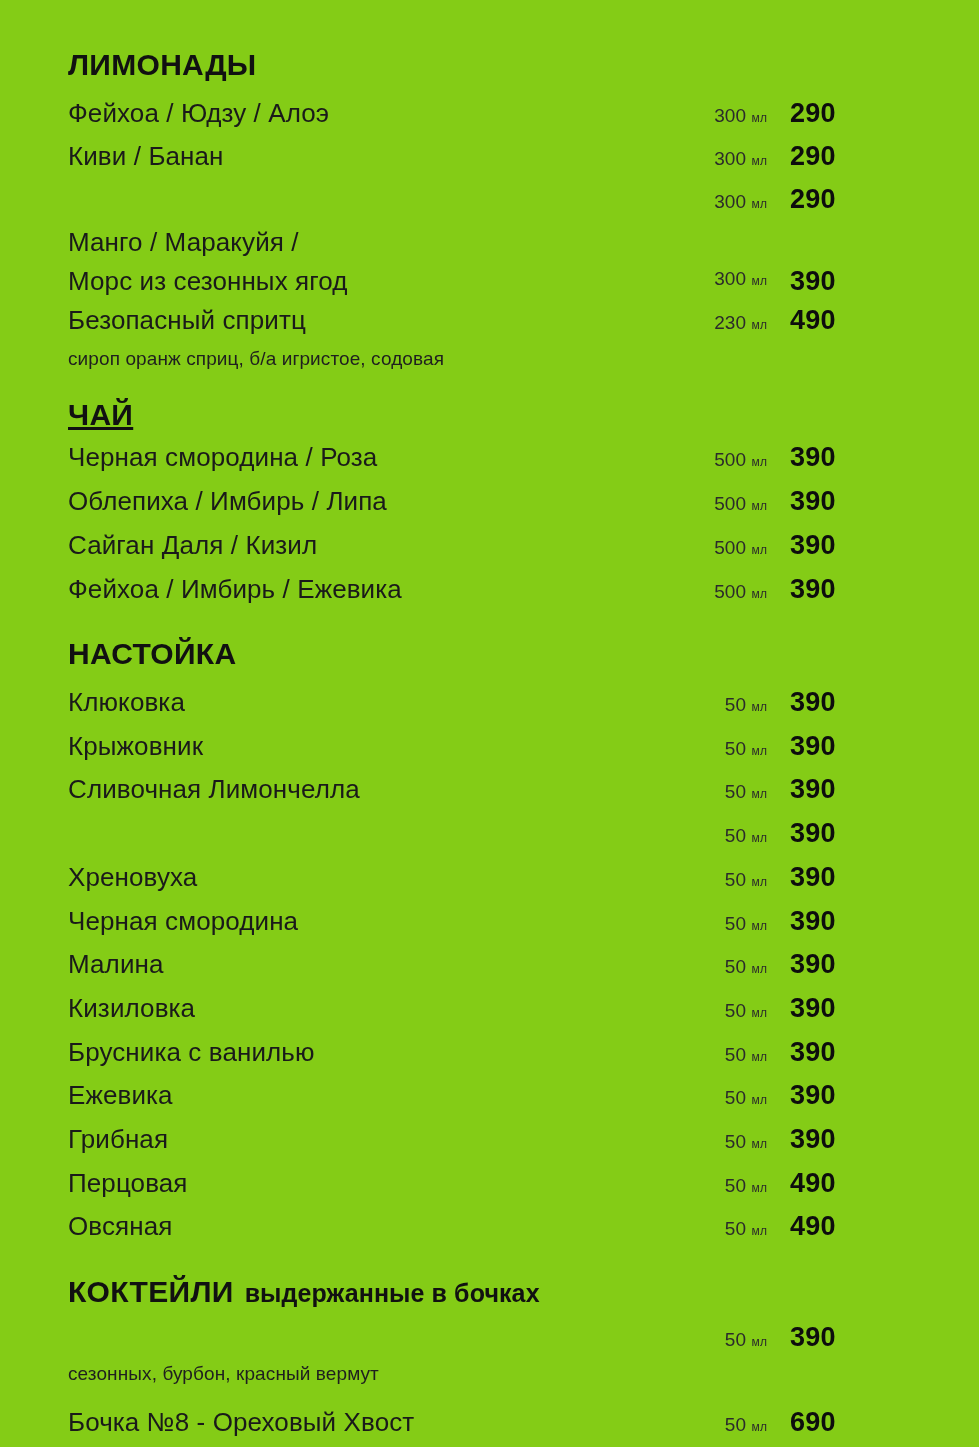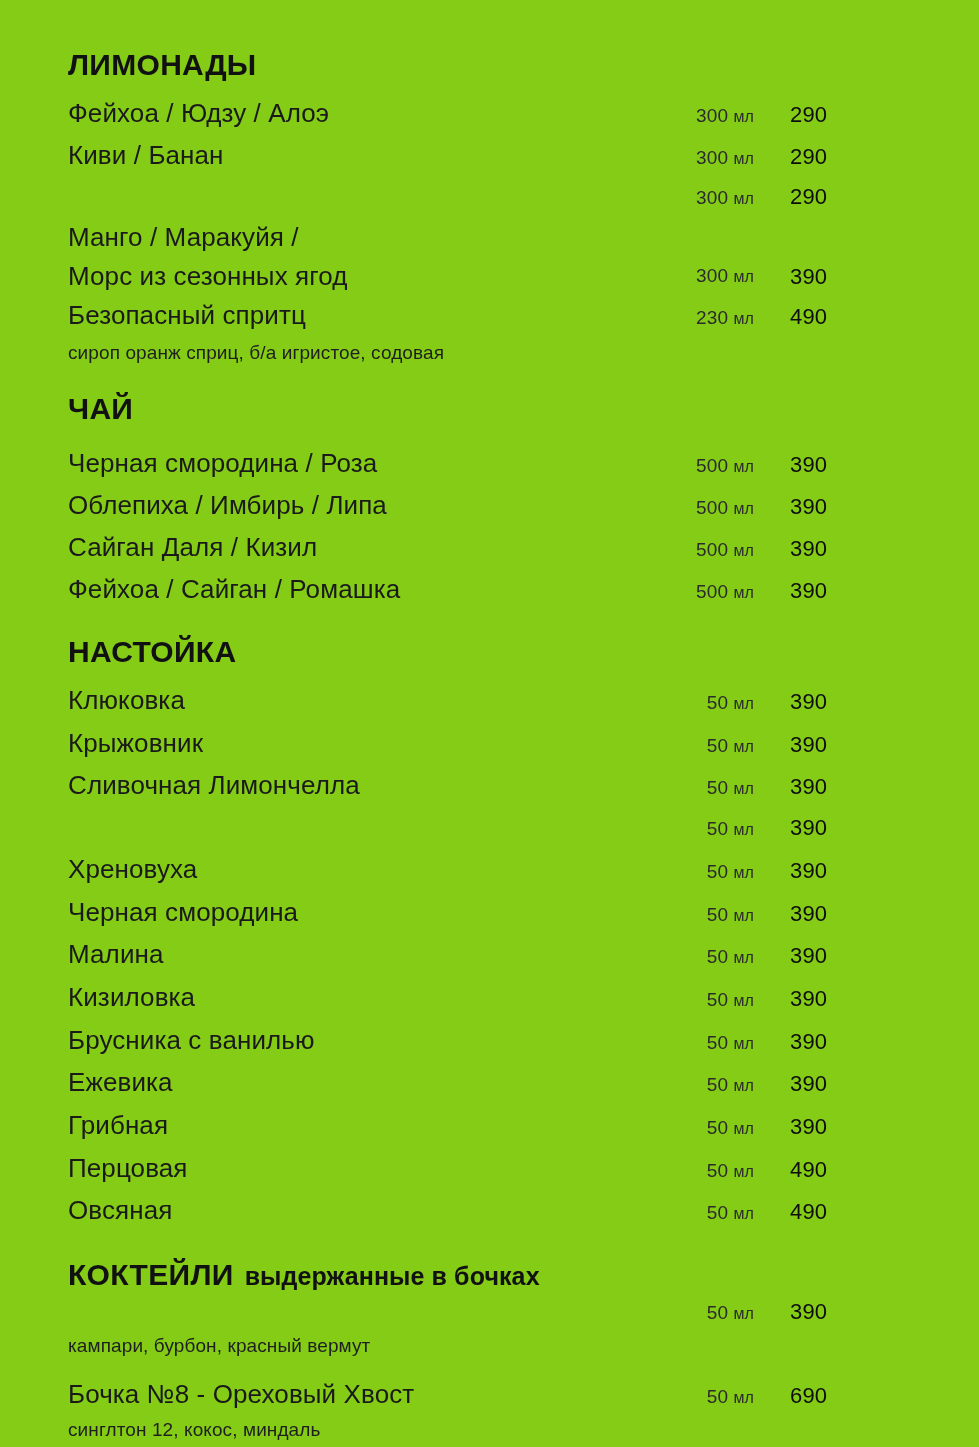--- a/index.html
+++ b/index.html
@@ -47,23 +47,23 @@
     letter-spacing: 0.3px;
   }
   .section-head .sub-word {
     font-size: 25px;
     font-weight: 700;
     letter-spacing: 0.1px;
   }
   .section-head .sub-word:empty { display: none; }
 
   .sec-lemonades .section-head { margin-bottom: 14px; }
-  .sec-tea       .section-head { margin-bottom: 20px; }
+  .sec-tea       .section-head { margin-bottom: 8px; text-decoration: underline; }
   .sec-tincture  .section-head { margin-bottom: 14px; }
-  .sec-cocktails .section-head { margin-bottom: 0; gap: 11px; }
+  .sec-cocktails .section-head { margin-bottom: 8px; gap: 11px; }
 
   .sec-tea       { margin-top: 26px; }
   .sec-tincture  { margin-top: 25px; }
   .sec-cocktails { margin-top: 26px; }
 
   
   .item {
     display: flex;
     align-items: baseline;
     width: 100%;
@@ -81,30 +81,30 @@
   .vol {
     flex: 0 0 auto;
     width: 95px;
     text-align: right;
     font-size: 19px;
     font-weight: 400;
     color: #2b2b2b;
     letter-spacing: 0.1px;
     white-space: nowrap;
   }
-  .vol .unit { font-size: 16px; }
+  .vol .unit { font-size: 12px; }
   .vol:empty { width: 95px; }
 
   .price {
     flex: 0 0 auto;
     width: 78px;
-    margin-left: 36px;
+    margin-left: 23px;
     text-align: left;
-    font-size: 22px;
-    font-weight: 400;
+    font-size: 27px;
+    font-weight: 700;
     color: #0d0d0d;
     letter-spacing: 0.2px;
   }
 
   
   .sec-lemonades .item { line-height: 38px; justify-content: center; }
   .sec-tea .item       { line-height: 39px; justify-content: flex-end; }
   .sec-tincture .item  { line-height: 38.7px; }
 
   
@@ -204,21 +204,21 @@
         <div class="entry">
           <div class="item">
             <span class="item-name">Сайган Даля / Кизил</span>
             <span class="spacer"></span>
             <span class="vol"><span>500</span> <span class="unit">мл</span></span>
             <span class="price">390</span>
           </div>
         </div>
         <div class="entry">
           <div class="item">
-            <span class="item-name">Фейхоа / Сайган / Ромашка</span>
+            <span class="item-name">Фейхоа / Имбирь / Ежевика</span>
             <span class="spacer"></span>
             <span class="vol"><span>500</span> <span class="unit">мл</span></span>
             <span class="price">390</span>
           </div>
         </div>
       </div>
       <div class="section sec-tincture">
         <h2 class="section-head">
           <span class="main-word">НАСТОЙКА</span>
         </h2>
@@ -330,21 +330,21 @@
         <h2 class="section-head">
           <span class="main-word">КОКТЕЙЛИ</span>
           <span class="sub-word">выдержанные в бочках</span>
         </h2>
         <div class="cocktail">
           <div class="item">
             <span class="spacer"></span>
             <span class="vol"><span>50</span> <span class="unit">мл</span></span>
             <span class="price">390</span>
           </div>
-          <div class="desc">кампари, бурбон, красный вермут</div>
+          <div class="desc">сезонных, бурбон, красный вермут</div>
         </div>
         <div class="cocktail">
           <div class="item">
             <span class="item-name">Бочка №8 - Ореховый Хвост</span>
             <span class="spacer"></span>
             <span class="vol"><span>50</span> <span class="unit">мл</span></span>
             <span class="price">690</span>
           </div>
           <div class="desc">синглтон 12, кокос, миндаль</div>
         </div>

